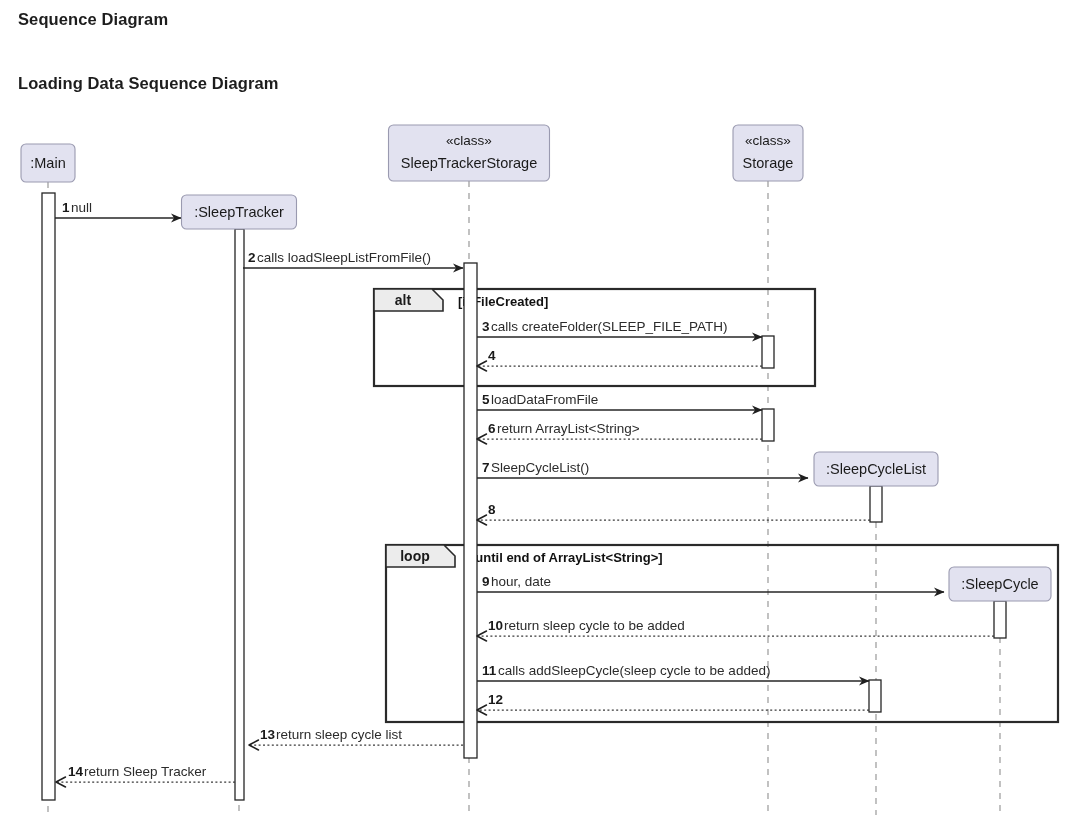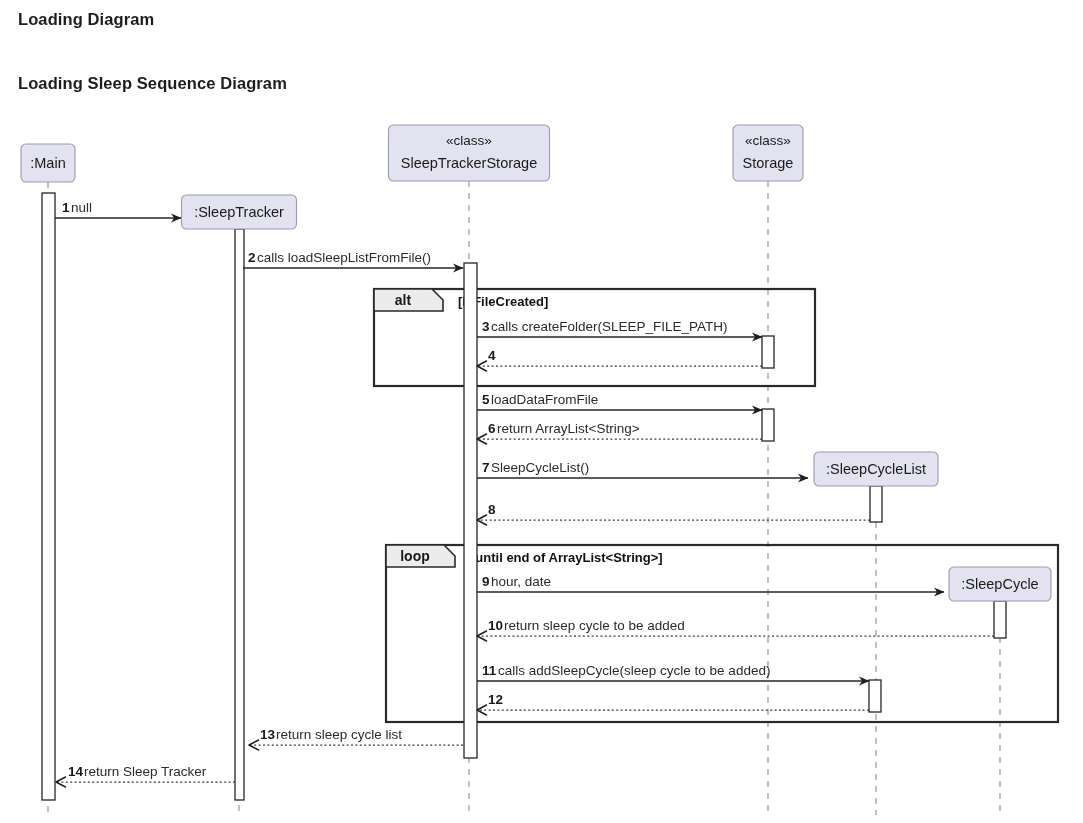--- a/index.html
+++ b/index.html
@@ -125,22 +125,22 @@
     font-family: "Liberation Sans", sans-serif;
     font-size: 13px;
     font-weight: bold;
     fill: #111111;
     dominant-baseline: alphabetic;
   }
 </style>
 </head>
 <body>
 
-<div id="page-title">Loading Diagram</div>
-<div id="section-title">Loading Sleep Sequence Diagram</div>
+<div id="page-title">Sequence Diagram</div>
+<div id="section-title">Loading Data Sequence Diagram</div>
 
 <div id="diagram-wrap">
   <svg id="diagram-svg" width="1083" height="715" viewBox="0 0 1083 715">
     <defs>
       <marker id="solid-head" markerWidth="11" markerHeight="11" refX="10" refY="5" orient="auto" markerUnits="userSpaceOnUse">
         <path d="M0,0.6 L10.5,5 L0,9.4 L3.1,5 Z" class="arrow-solid"></path>
       </marker>
       <marker id="solid-head-rev" markerWidth="11" markerHeight="11" refX="10" refY="5" orient="auto" markerUnits="userSpaceOnUse">
         <path d="M0,0.6 L10.5,5 L0,9.4 L3.1,5 Z" class="arrow-solid"></path>
       </marker>

